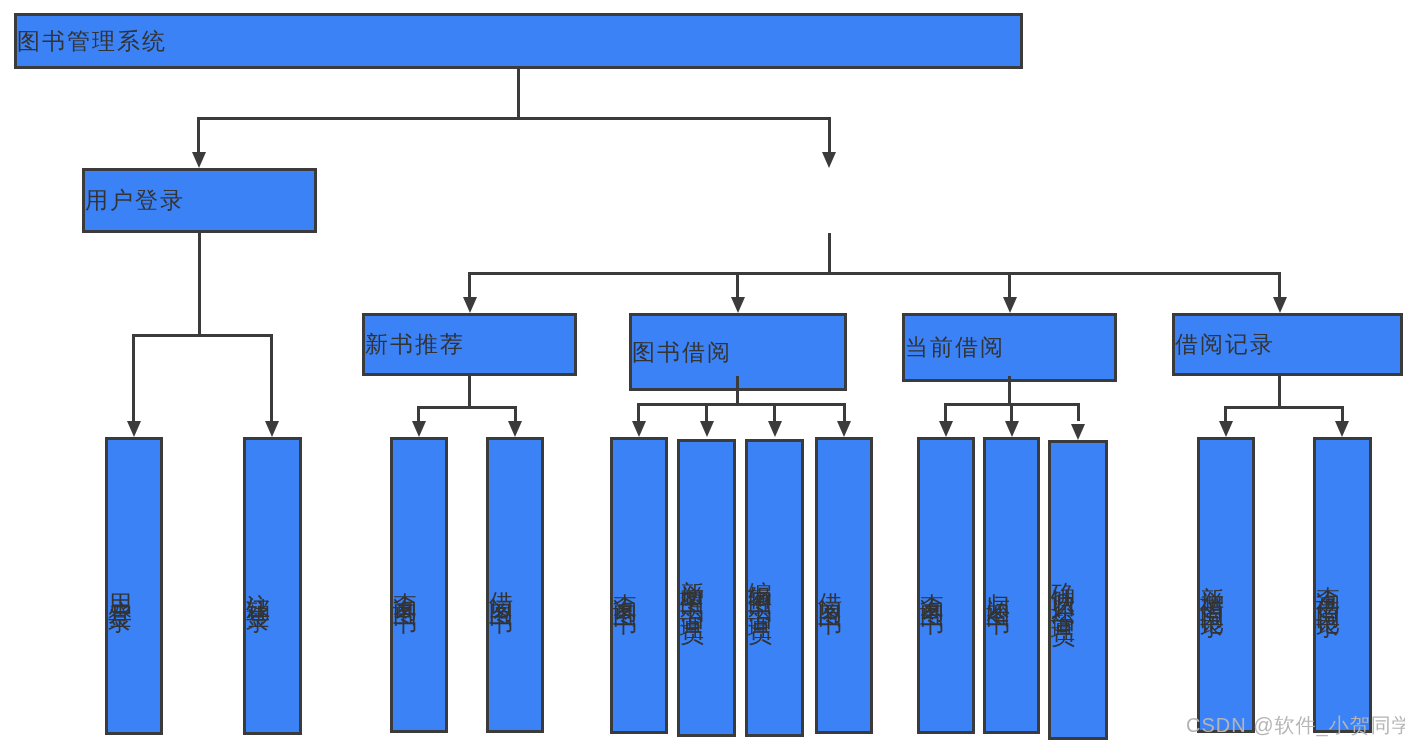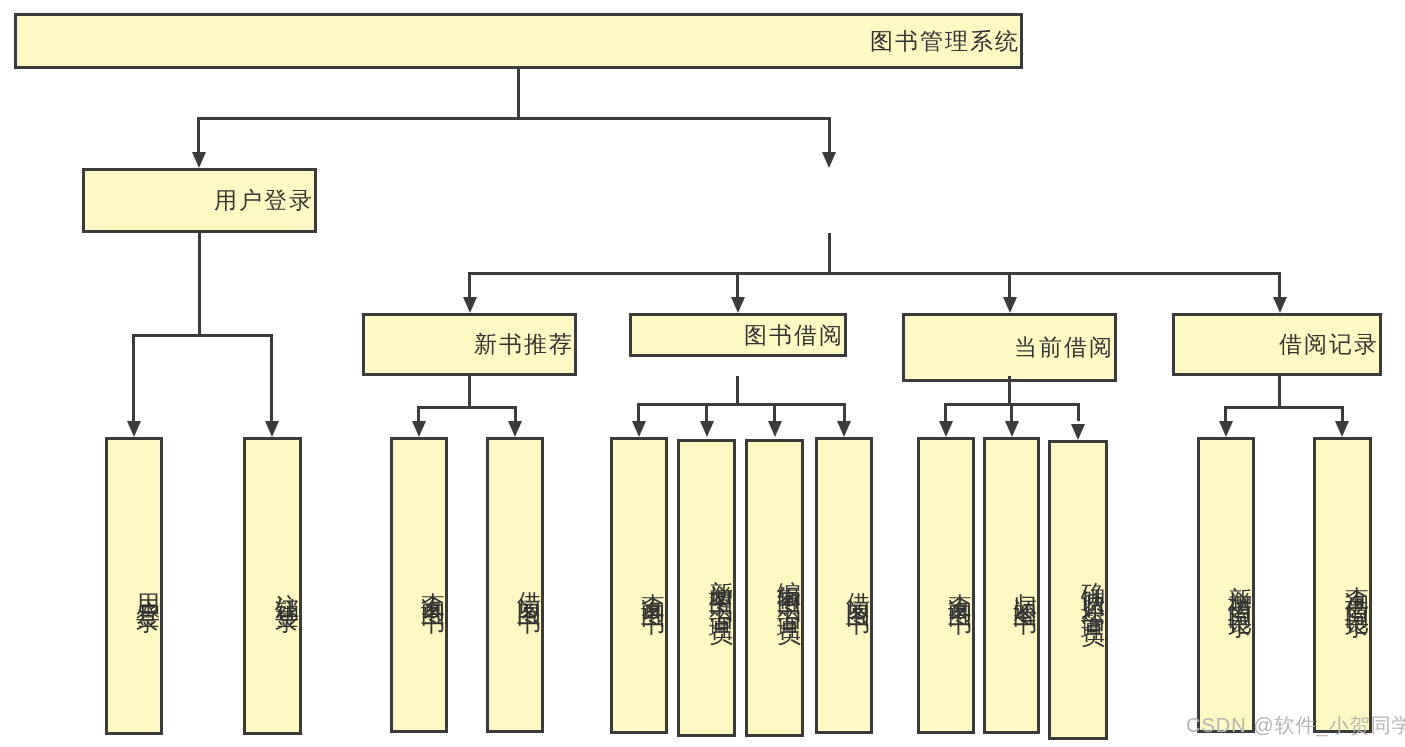--- a/index.html
+++ b/index.html
@@ -1,22 +1,22 @@
 <!DOCTYPE html>
 <html><head>
 <meta charset="utf-8">
 <style>
   html,body{margin:0;padding:0;background:#ffffff;}
   #stage{
     position:relative;width:1405px;height:747px;background:#ffffff;overflow:hidden;
     font-family:"Liberation Sans","DejaVu Sans",sans-serif;color:#333333;
   }
   .node{
-    position:absolute;box-sizing:border-box;border:3px solid #3b3b3b;background:#fef9c3;
-    display:flex;align-items:center;justify-content:flex-end;
+    position:absolute;box-sizing:border-box;border:3px solid #3b3b3b;background:#3b82f6;
+    display:flex;align-items:center;justify-content:flex-start;
   }
   .h-label{font-size:23px;letter-spacing:2px;color:#333333;white-space:nowrap;}
   .v-label{
     writing-mode:vertical-rl;text-orientation:mixed;
     font-size:24px;letter-spacing:6px;color:#333333;line-height:1;
   }
   .line{position:absolute;background:#3b3b3b;}
   .arrow{
     position:absolute;width:0;height:0;
     border-left:7px solid transparent;border-right:7px solid transparent;
@@ -61,27 +61,27 @@
   <div class="line" style="left:736px;top:272px;width:3px;height:27px;"></div>
   <div class="arrow" style="left:731px;top:297px;"></div>
   <div class="line" style="left:1008px;top:272px;width:3px;height:27px;"></div>
   <div class="arrow" style="left:1003px;top:297px;"></div>
   <div class="line" style="left:1278px;top:272px;width:3px;height:27px;"></div>
   <div class="arrow" style="left:1273px;top:297px;"></div>
 
   <div class="node" style="left:362px;top:313px;width:215px;height:63px;">
     <span class="h-label">新书推荐</span>
   </div>
-  <div class="node" style="left:629px;top:313px;width:218px;height:44px;">
+  <div class="node" style="left:629px;top:313px;width:218px;height:78px;">
     <span class="h-label">图书借阅</span>
   </div>
   <div class="node" style="left:902px;top:313px;width:215px;height:69px;">
     <span class="h-label">当前借阅</span>
   </div>
-  <div class="node" style="left:1172px;top:313px;width:210px;height:63px;">
+  <div class="node" style="left:1172px;top:313px;width:231px;height:63px;">
     <span class="h-label">借阅记录</span>
   </div>
 
   <div class="line" style="left:468px;top:376px;width:3px;height:33px;"></div>
   <div class="line" style="left:417px;top:406px;width:100px;height:3px;"></div>
   <div class="line" style="left:417px;top:406px;width:3px;height:16px;"></div>
   <div class="arrow" style="left:412px;top:421px;"></div>
   <div class="line" style="left:514px;top:406px;width:3px;height:16px;"></div>
   <div class="arrow" style="left:508px;top:421px;"></div>
 

